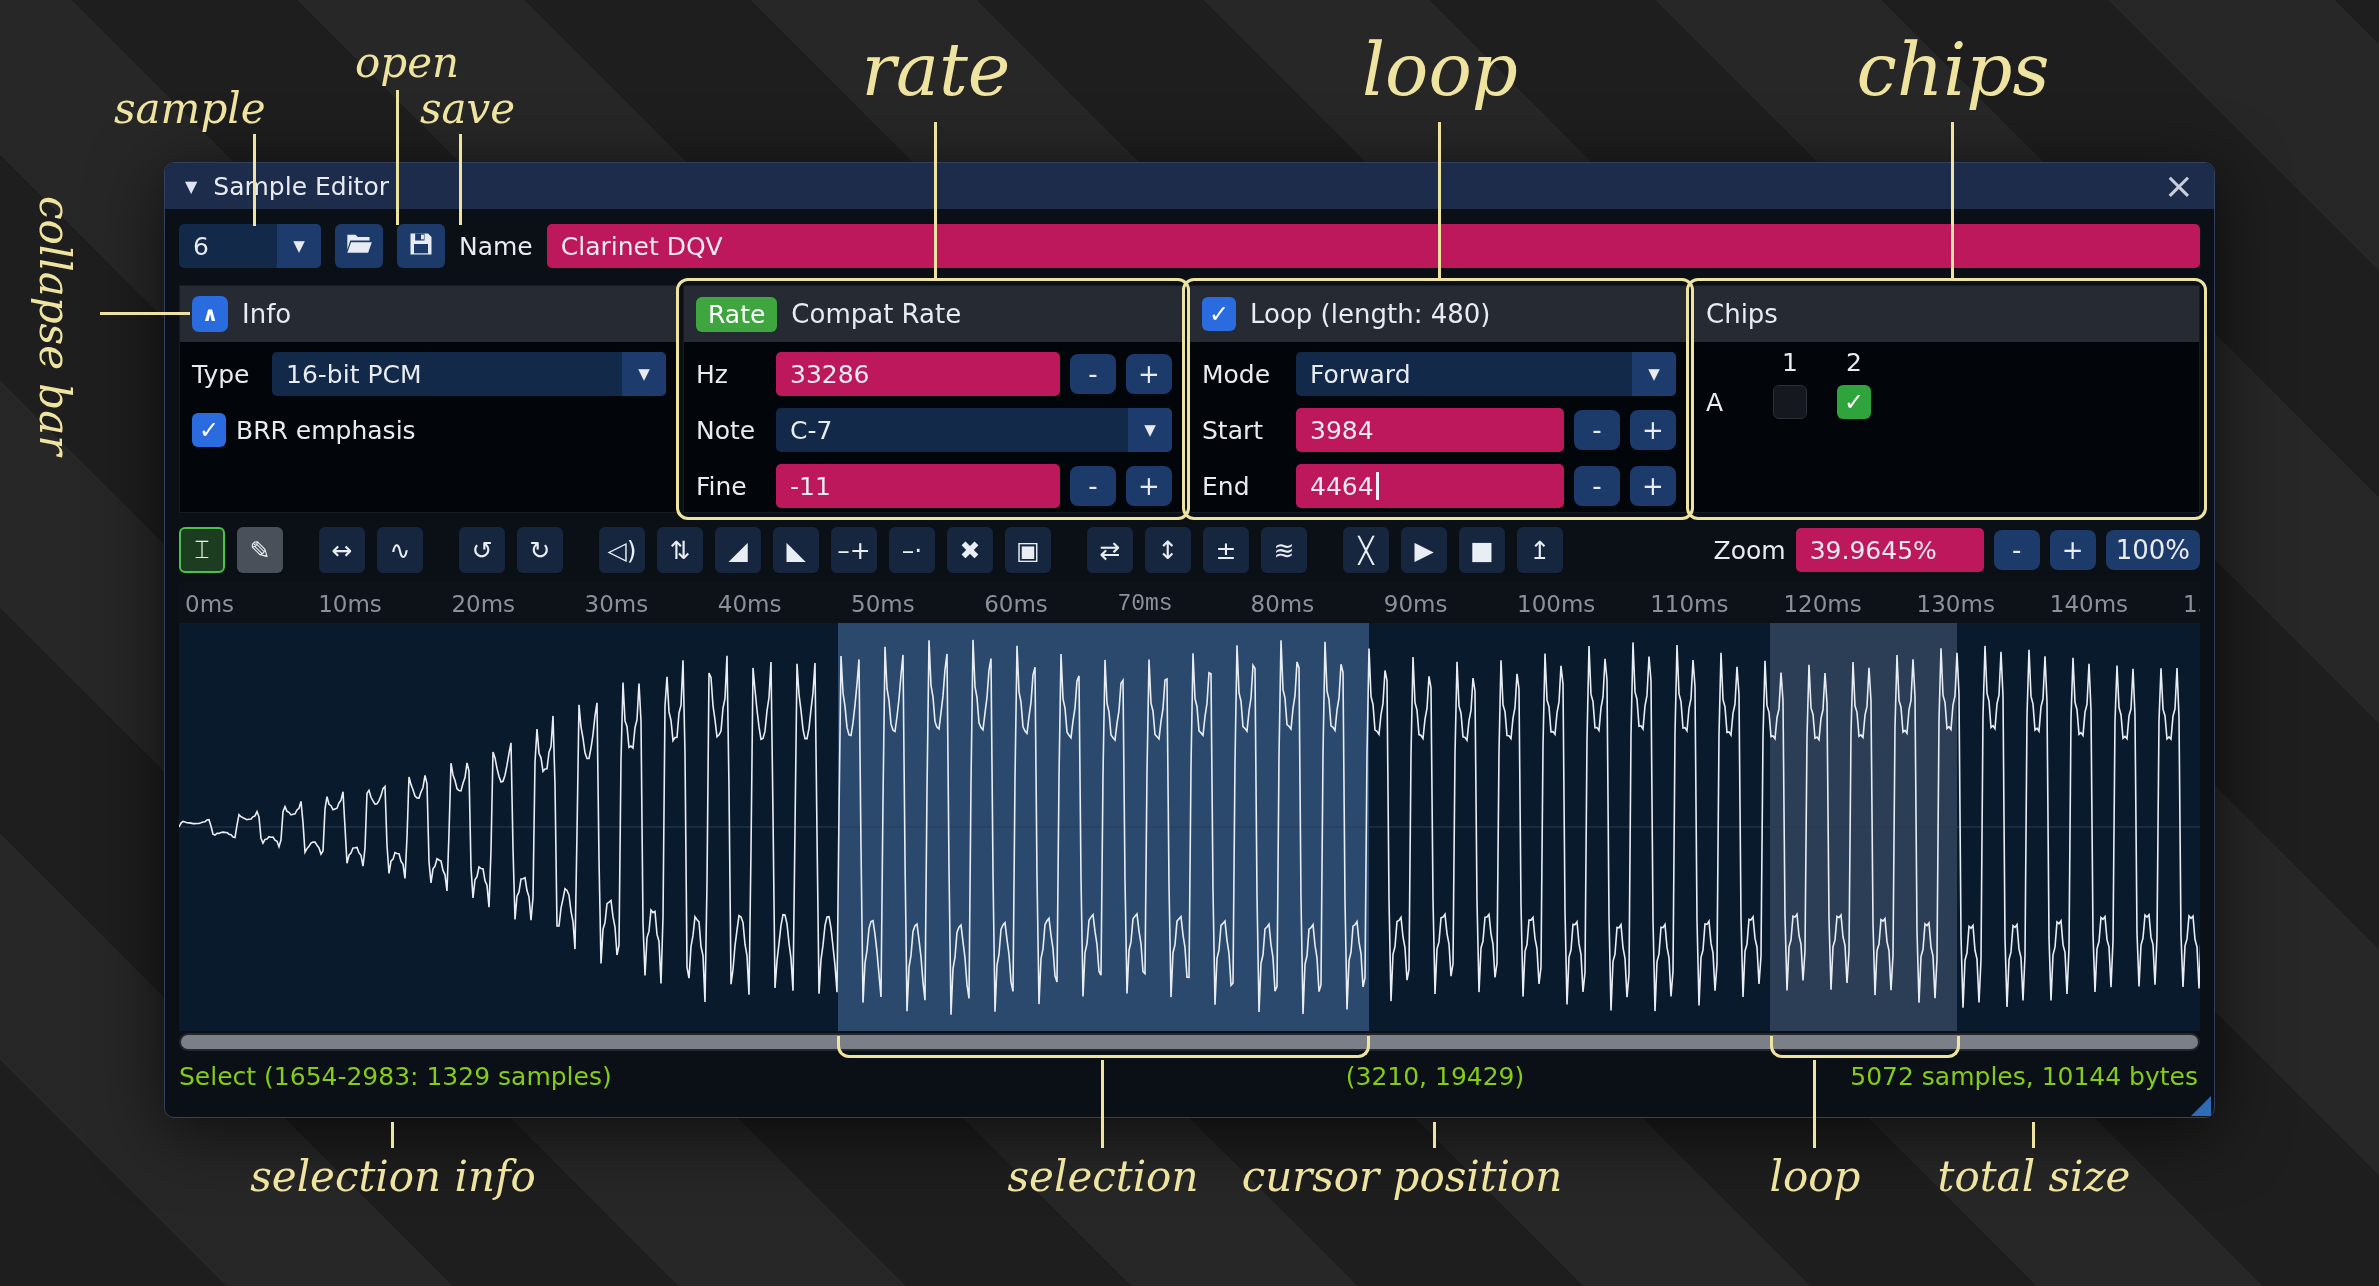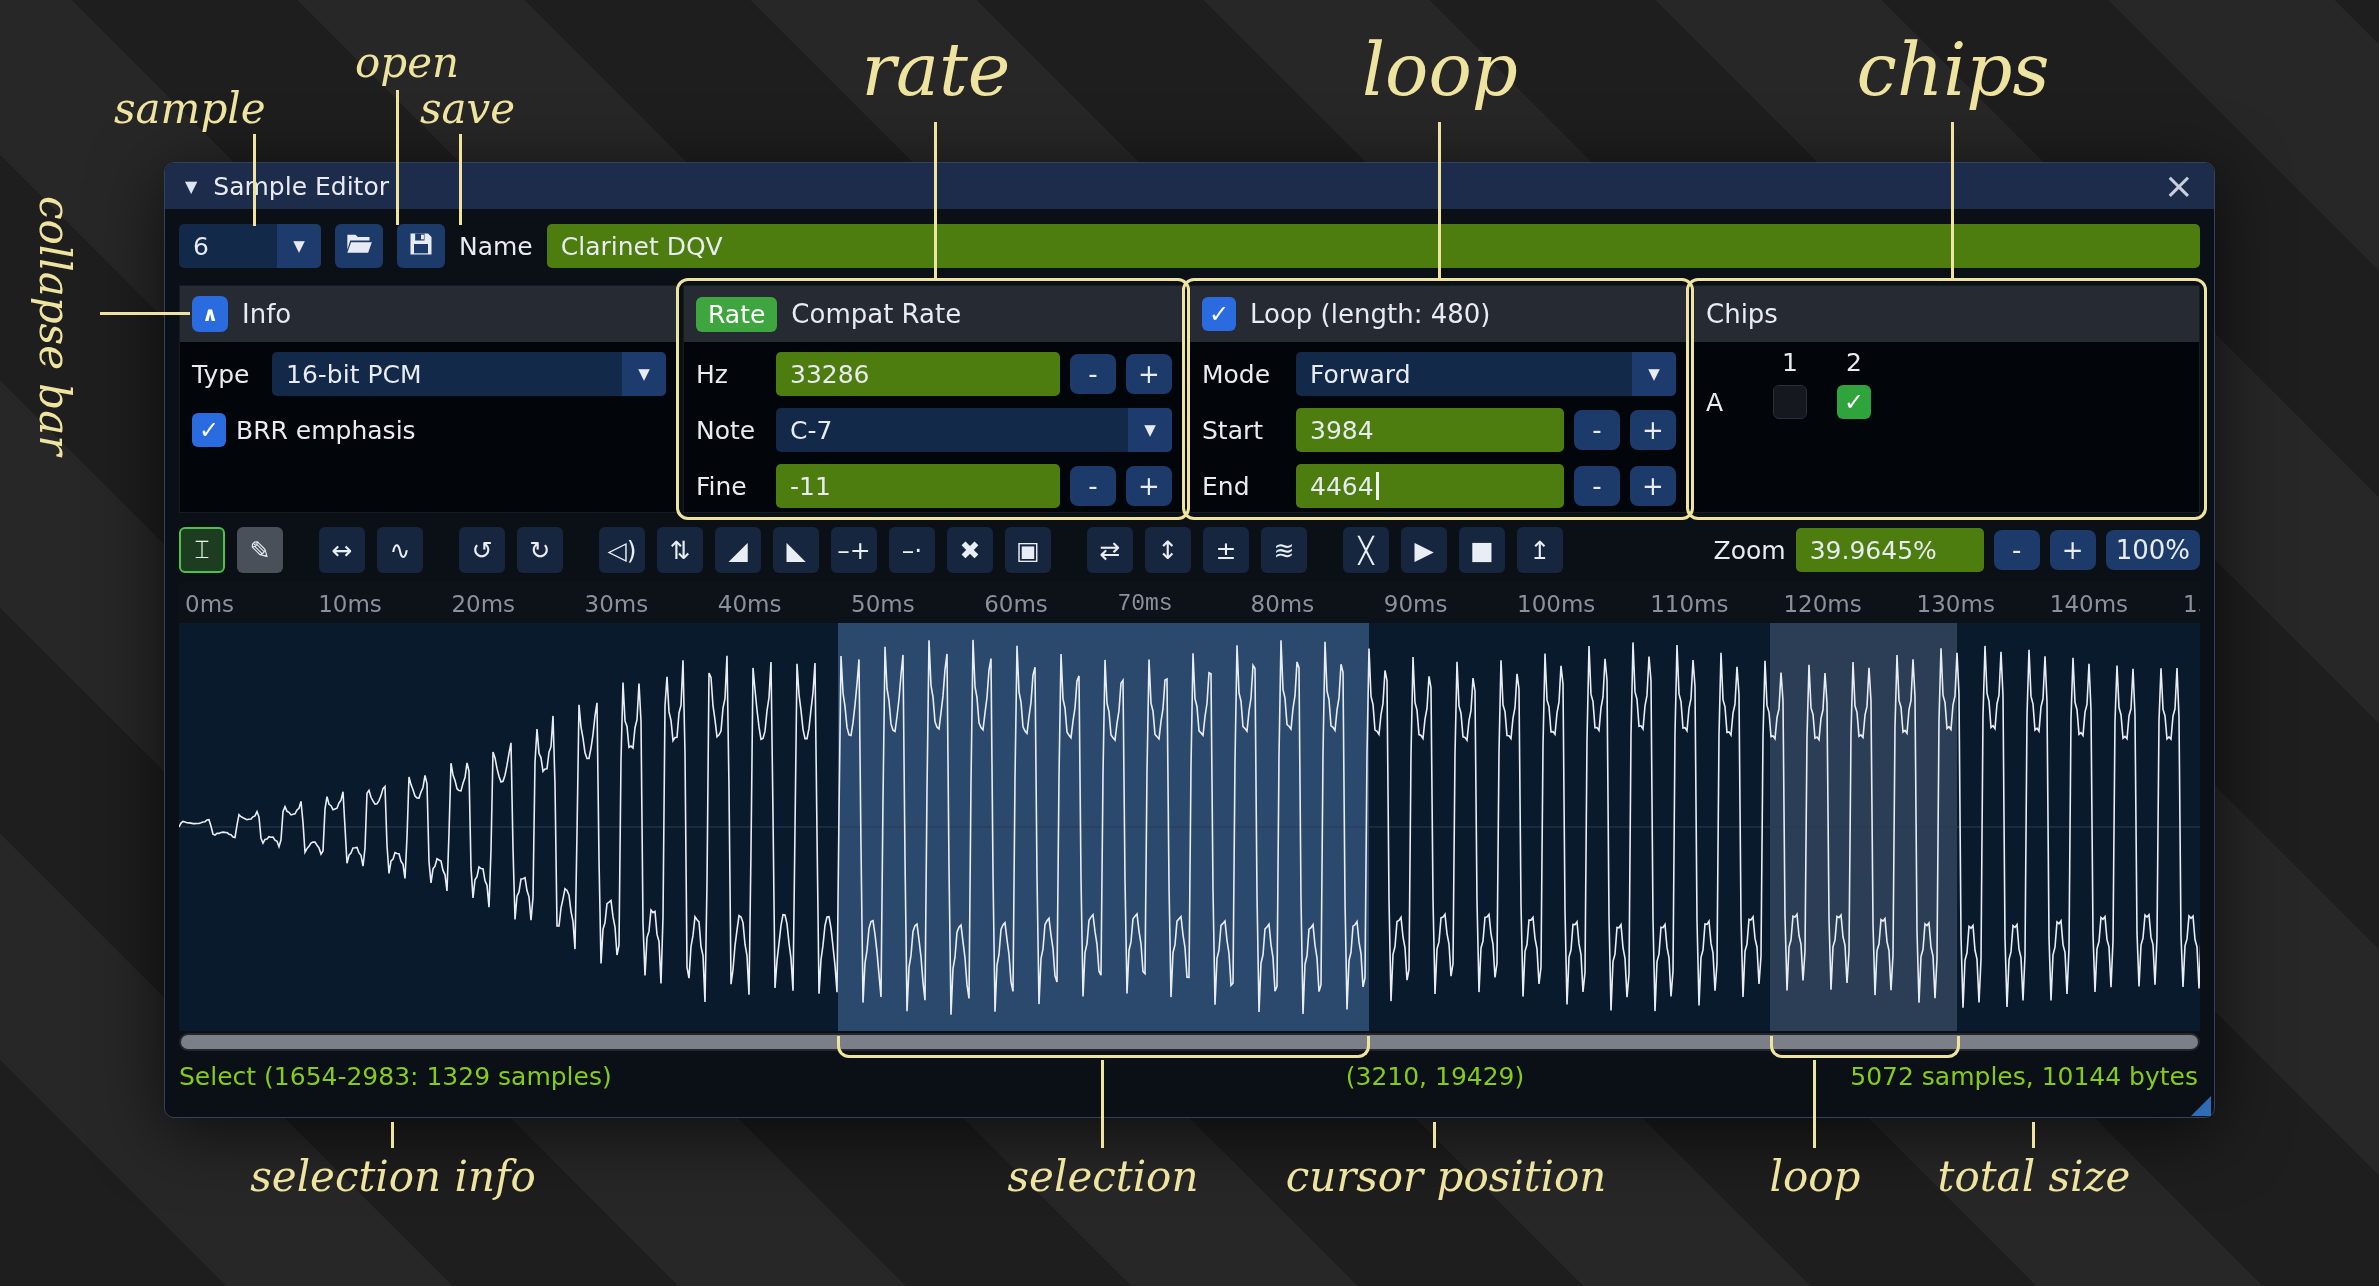--- a/index.html
+++ b/index.html
@@ -26,21 +26,21 @@
 
   .sample-row { display:flex; align-items:center; gap:14px; height:50px; margin-bottom:14px; }
   .combo { display:flex; align-items:stretch; background:#13294a; border-radius:5px; overflow:hidden; height:44px; }
   .combo-val { display:flex; align-items:center; padding:0 14px; font-size:25px; flex:1; }
   .combo-arrow { width:44px; display:flex; align-items:center; justify-content:center;
     font-size:15px; color:#e8ecf2; background:#1d3b6d; }
   .sample-combo { width:142px; flex:none; }
   .iconbtn { width:48px; height:44px; background:#1c3a6a; border-radius:6px;
     display:flex; align-items:center; justify-content:center; flex:none; }
   .lbl { font-size:25px; }
-  .input { background:#4d7c0f; border-radius:5px; height:44px; display:flex;
+  .input { background:#be185d; border-radius:5px; height:44px; display:flex;
     align-items:center; padding:0 14px; font-size:25px; }
   .name-input { flex:1; }
 
   
   .panels { display:flex; gap:4px; height:228px; margin-bottom:14px; }
   .panel { background:#02050a; display:flex; flex-direction:column; border:1px solid #171b22; }
   .info-panel{ width:500px; flex:none; } .rate-panel{ width:502px; flex:none; }
   .loop-panel{ width:500px; flex:none; } .chips-panel{ flex:1; }
   .phead { height:56px; background:#262b33; display:flex; align-items:center; gap:14px; padding:0 12px; flex:none; }
   .ptitle { font-size:26px; }
@@ -368,21 +368,21 @@
 
   <div class="ann-bracket" style="left:837px;top:1036px;width:533px;height:22px"></div>
   <div class="ann-bracket" style="left:1770px;top:1036px;width:190px;height:22px"></div>
 
   <div class="ann centered" style="left:393px;top:1152px">selection info</div>
   <div class="ann-line" style="left:391px;top:1122px;height:26px"></div>
 
   <div class="ann centered" style="left:1103px;top:1152px">selection</div>
   <div class="ann-line" style="left:1101px;top:1060px;height:88px"></div>
 
-  <div class="ann centered" style="left:1446px;top:1152px">cursor position</div>
+  <div class="ann centered" style="left:1402px;top:1152px">cursor position</div>
   <div class="ann-line" style="left:1433px;top:1122px;height:26px"></div>
 
   <div class="ann centered" style="left:1815px;top:1152px">loop</div>
   <div class="ann-line" style="left:1813px;top:1060px;height:88px"></div>
 
   <div class="ann centered" style="left:2034px;top:1152px">total size</div>
   <div class="ann-line" style="left:2032px;top:1122px;height:26px"></div>
 </div>
 
 </body></html>

